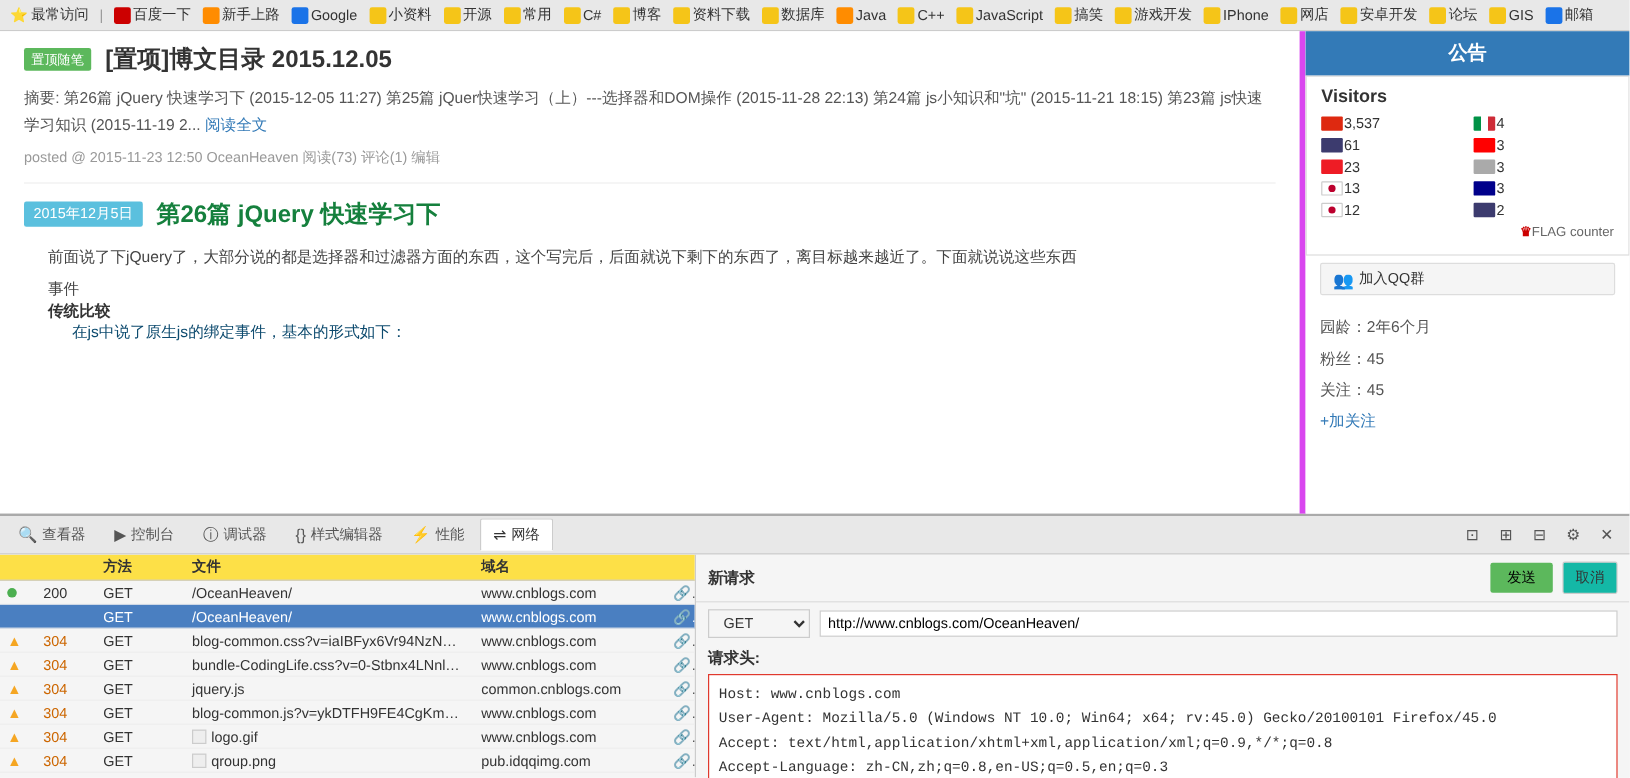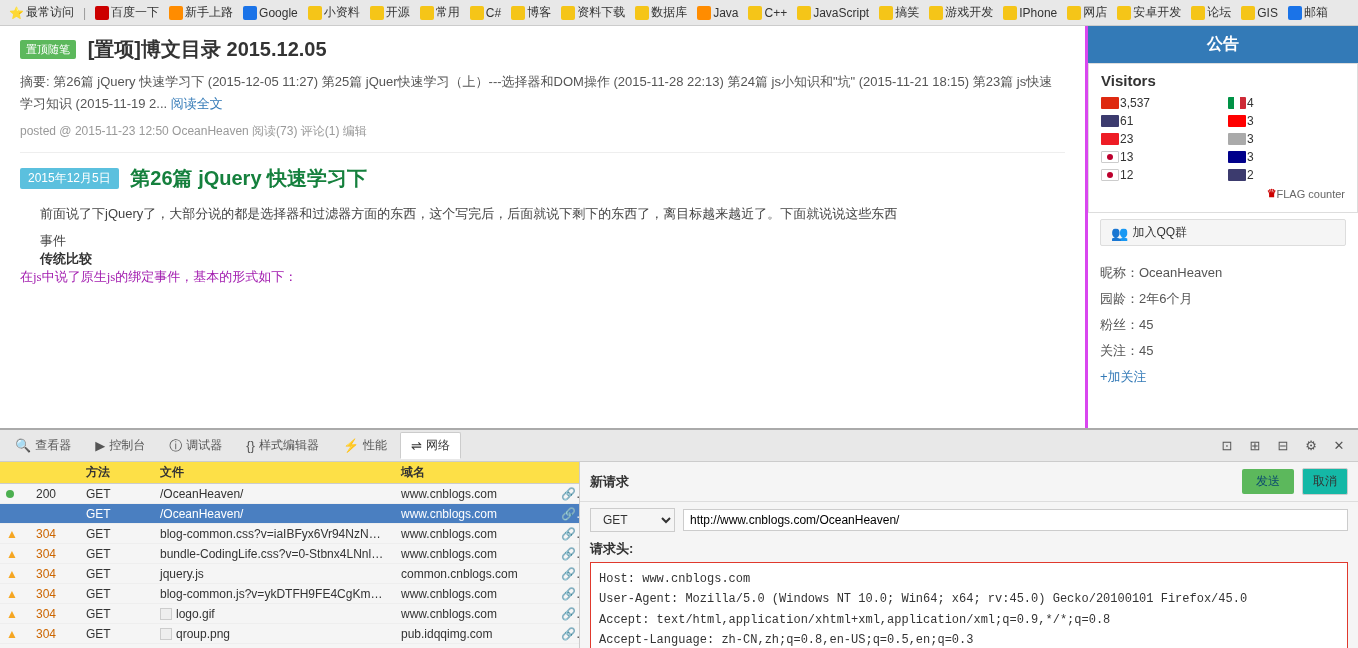--- a/index.html
+++ b/index.html
@@ -39,21 +39,21 @@
       display: flex;
       height: calc(648px - 26px - 220px);
       background: #fff;
     }
 
     
     .blog-content {
       flex: 1;
       padding: 10px 20px;
       overflow: hidden;
-      border-right: 3px solid #d946ef;
+      border-right: 5px solid #d946ef;
     }
 
     
     .pinned-badge {
       display: inline-block;
       background: #5cb85c;
       color: white;
       font-size: 11px;
       padding: 2px 6px;
       border-radius: 2px;
@@ -104,23 +104,23 @@
       font-size: 13px;
       color: #444;
       margin-top: 6px;
     }
     .post-tag-bold {
       font-weight: bold;
       margin-left: 20px;
       font-size: 13px;
     }
     .post-code-note {
-      font-size: 13px;
-      color: #a21caf;
-      font-family: Liberation Serif, serif;
+      margin-left: 40px;
+      font-size: 13px;
+      color: #0c4a6e;
     }
 
     
     .sidebar {
       width: 270px;
       padding: 0;
       background: #fff;
       flex-shrink: 0;
     }
     .ad-banner {
@@ -307,21 +307,21 @@
       border-bottom: 1px solid #ddd;
     }
     .nr-label {
       font-size: 13px;
       font-weight: bold;
       color: #333;
       margin-right: 4px;
     }
     .nr-send-btn {
       background: #5cb85c;
-      color: #0c4a6e;
+      color: #000000;
       border: none;
       padding: 4px 14px;
       font-size: 12px;
       cursor: pointer;
       border-radius: 2px;
     }
     .nr-cancel-btn {
       background: #14b8a6;
       color: #333;
       border: 1px solid #ccc;
@@ -550,21 +550,20 @@
       <div class="flag-counter-img">
         <span style="color:#cc0000;font-weight:bold;font-size:11px;">♛</span>
         <span style="font-size:11px;color:#666;">FLAG counter</span>
       </div>
     </div>
     <div class="qq-btn">
       <span style="color:#1e90ff;font-size:14px;">👥</span>
       <span>加入QQ群</span>
     </div>
     <div class="profile-box">
-      <div>昵称：OceanHeaven</div>
       <div>园龄：2年6个月</div>
       <div>粉丝：45</div>
       <div>关注：45</div>
       <div class="profile-link">+加关注</div>
     </div>
   </div>
 </div>
 
 <div class="devtools">
 

